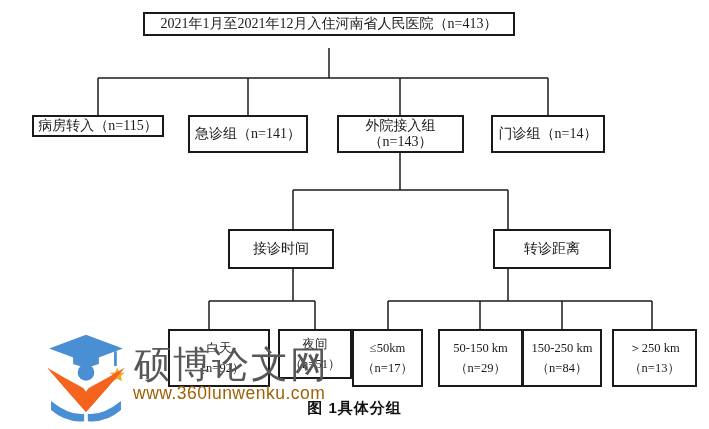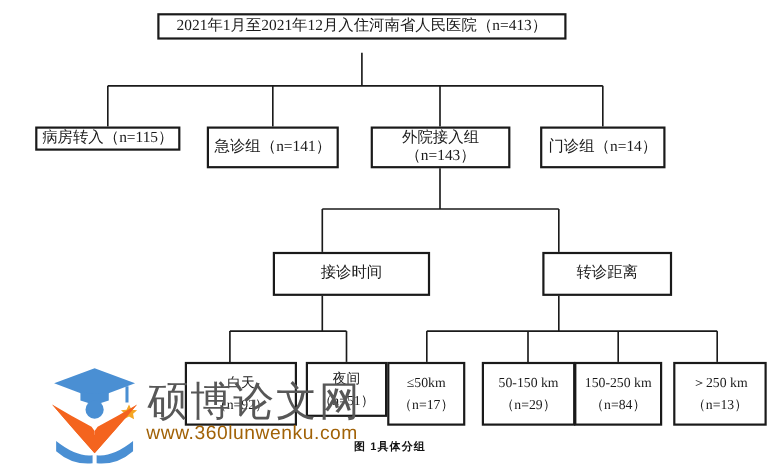--- a/index.html
+++ b/index.html
@@ -28,21 +28,21 @@
     font-size:12.5px;
     gap:6px;
     padding:4px 2px;
   }
   .caption{
     position:absolute;
     left:0;top:399px;width:709px;
     text-align:center;
     font-family:"Liberation Sans","DejaVu Sans",sans-serif;
     font-weight:700;
-    font-size:10px;
+    font-size:15px;
     letter-spacing:1px;
     color:#111;
     z-index:2;
   }
   .watermark{position:absolute;left:0;top:0;width:709px;height:429px;z-index:5;pointer-events:none;margin-left:32px;}
   .wm-logo{position:absolute;left:8px;top:330px;width:92px;height:94px;}
   .wm-name{
     position:absolute;left:102px;top:340px;
     font-family:"Liberation Sans","DejaVu Sans",sans-serif;
     font-size:37px;font-weight:500;color:#575757;
@@ -99,21 +99,21 @@
   <div class="node single" style="left:188px;top:115px;width:120px;height:38px;">
     <span>急诊组（n=141）</span>
   </div>
   <div class="node single" style="left:337px;top:115px;width:127px;height:38px;">
     <span>外院接入组（n=143）</span>
   </div>
   <div class="node single" style="left:491px;top:115px;width:114px;height:38px;">
     <span>门诊组（n=14）</span>
   </div>
 
-  <div class="node single" style="left:228px;top:229px;width:143px;height:40px;margin-left:20px;">
+  <div class="node single" style="left:228px;top:229px;width:106px;height:40px;">
     <span>接诊时间</span>
   </div>
   <div class="node single" style="left:449px;top:229px;width:118px;height:40px;margin-left:44px;">
     <span>转诊距离</span>
   </div>
 
   <div class="node small" style="left:168px;top:329px;width:102px;height:58px;">
     <span>白天</span>
     <span>（n=92）</span>
   </div>

